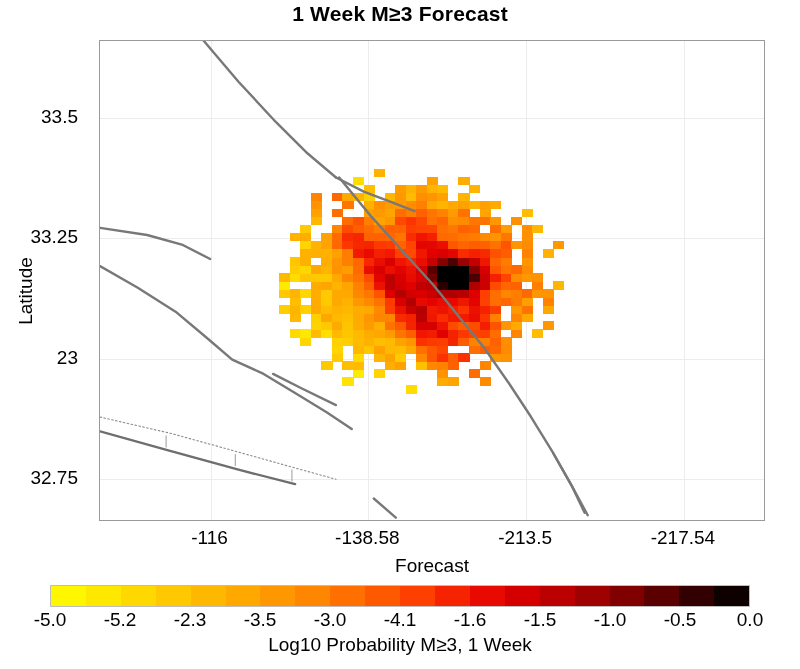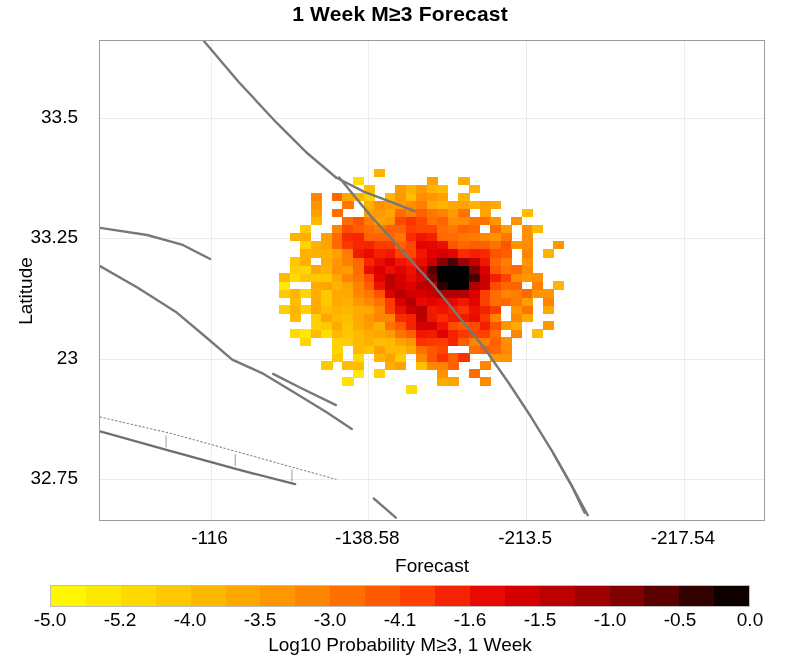--- a/index.html
+++ b/index.html
@@ -573,21 +573,21 @@
       <div style="background: rgb(159, 0, 0);"></div>
       <div style="background: rgb(128, 0, 0);"></div>
       <div style="background: rgb(91, 0, 0);"></div>
       <div style="background: rgb(50, 0, 0);"></div>
       <div style="background: rgb(15, 0, 0);"></div>
     </div>
 </div>
 <div id="cbticks">
     <div class="cbtick" style="left: 0px;">-5.0</div>
     <div class="cbtick" style="left: 70px;">-5.2</div>
-    <div class="cbtick" style="left: 140px;">-4.0</div>
+    <div class="cbtick" style="left: 140px;">-2.3</div>
     <div class="cbtick" style="left: 210px;">-3.5</div>
     <div class="cbtick" style="left: 280px;">-3.0</div>
     <div class="cbtick" style="left: 350px;">-4.1</div>
     <div class="cbtick" style="left: 420px;">-1.6</div>
     <div class="cbtick" style="left: 490px;">-1.5</div>
     <div class="cbtick" style="left: 560px;">-1.0</div>
     <div class="cbtick" style="left: 630px;">-0.5</div>
     <div class="cbtick" style="left: 700px;">0.0</div>
   </div>
 <div id="cblabel">Log10 Probability M≥3, 1 Week</div>

